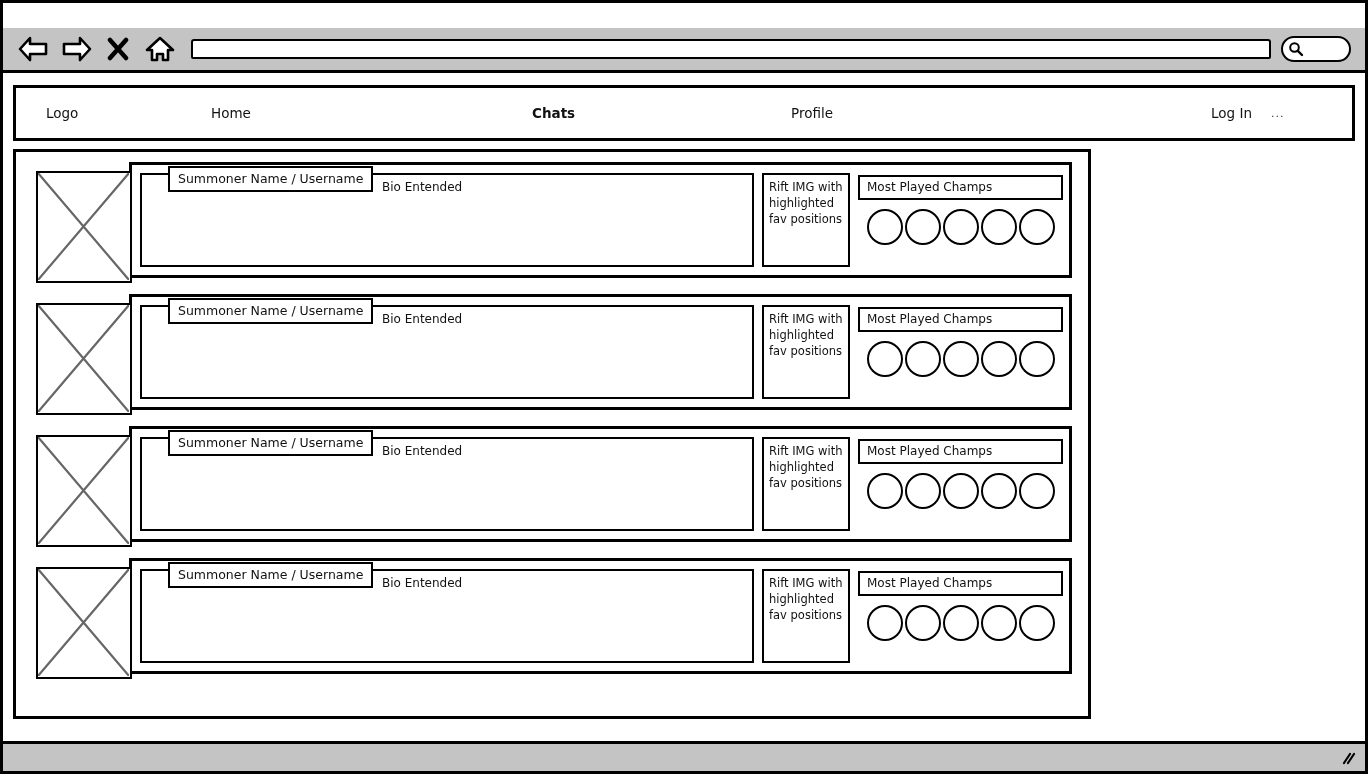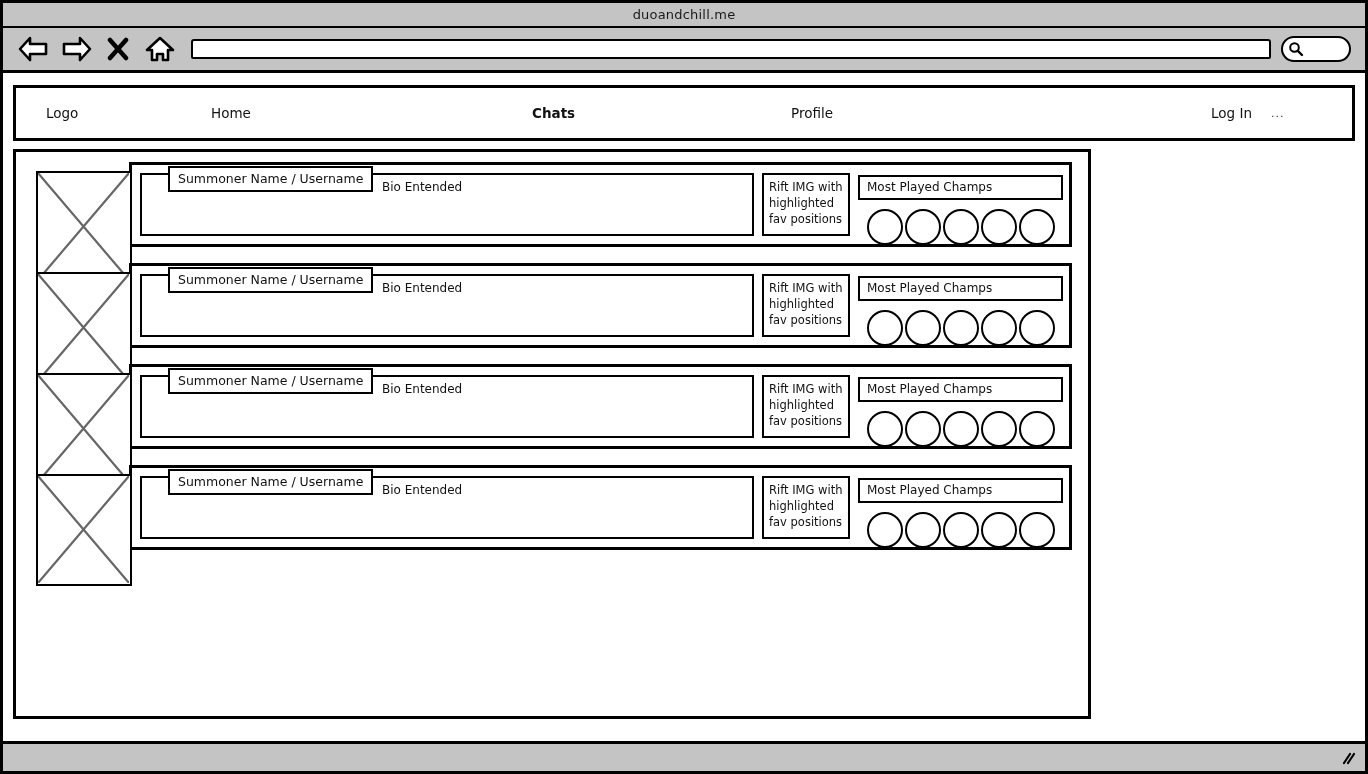--- a/index.html
+++ b/index.html
@@ -145,21 +145,21 @@
   }
   .feed-inner {
     display: flex;
     flex-direction: column;
     gap: 16px;
   }
 
   
   .profile-card {
     position: relative;
-    height: 85px;
+    height: 116px;
     margin-left: 105px;
     margin-right: 8px;
     border: 3px solid #000000;
     background: #ffffff;
   }
   .card-avatar {
     position: absolute;
     left: -96px;
     top: 6px;
     width: 96px;
@@ -304,23 +304,20 @@
     justify-content: flex-end;
     padding-right: 8px;
   }
   .resize-grip { display: block; }
 </style>
 </head>
 <body>
 
 <div class="browser-window">
 
-  <div class="titlebar">
-    <span class="titlebar-text">duoandchill.me</span>
-  </div>
 
   <div class="toolbar">
     <div class="nav-icons">
 
       <div class="nav-icon">
         <svg width="32" height="26" viewBox="0 0 32 26">
           <path d="M12 2 L2 13 L12 24 L12 18 L28 18 L28 8 L12 8 Z" fill="#ffffff" stroke="#000000" stroke-width="2.6" stroke-linejoin="round"></path>
         </svg>
       </div>
 

